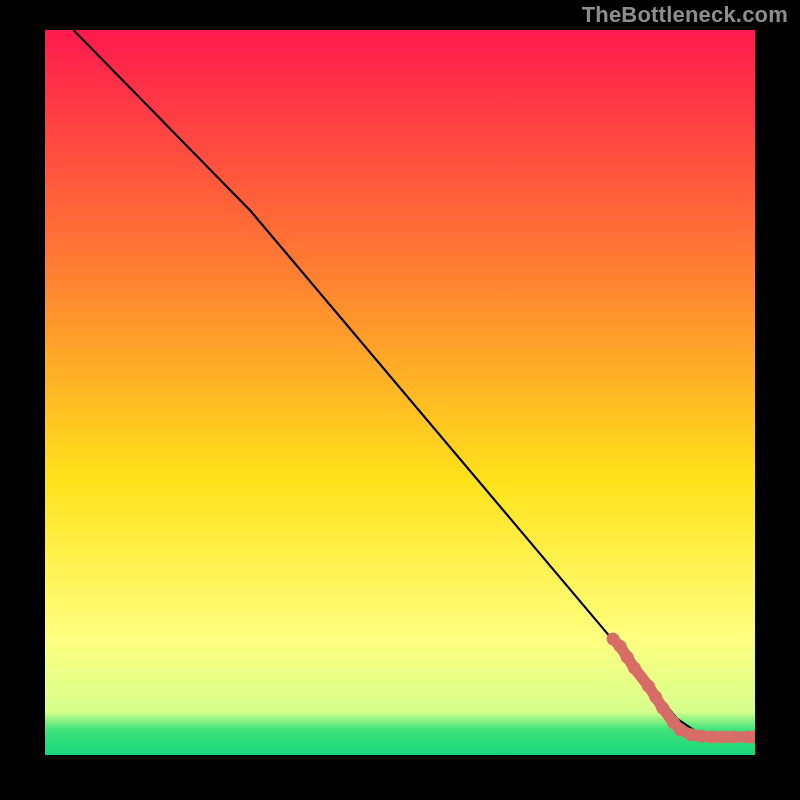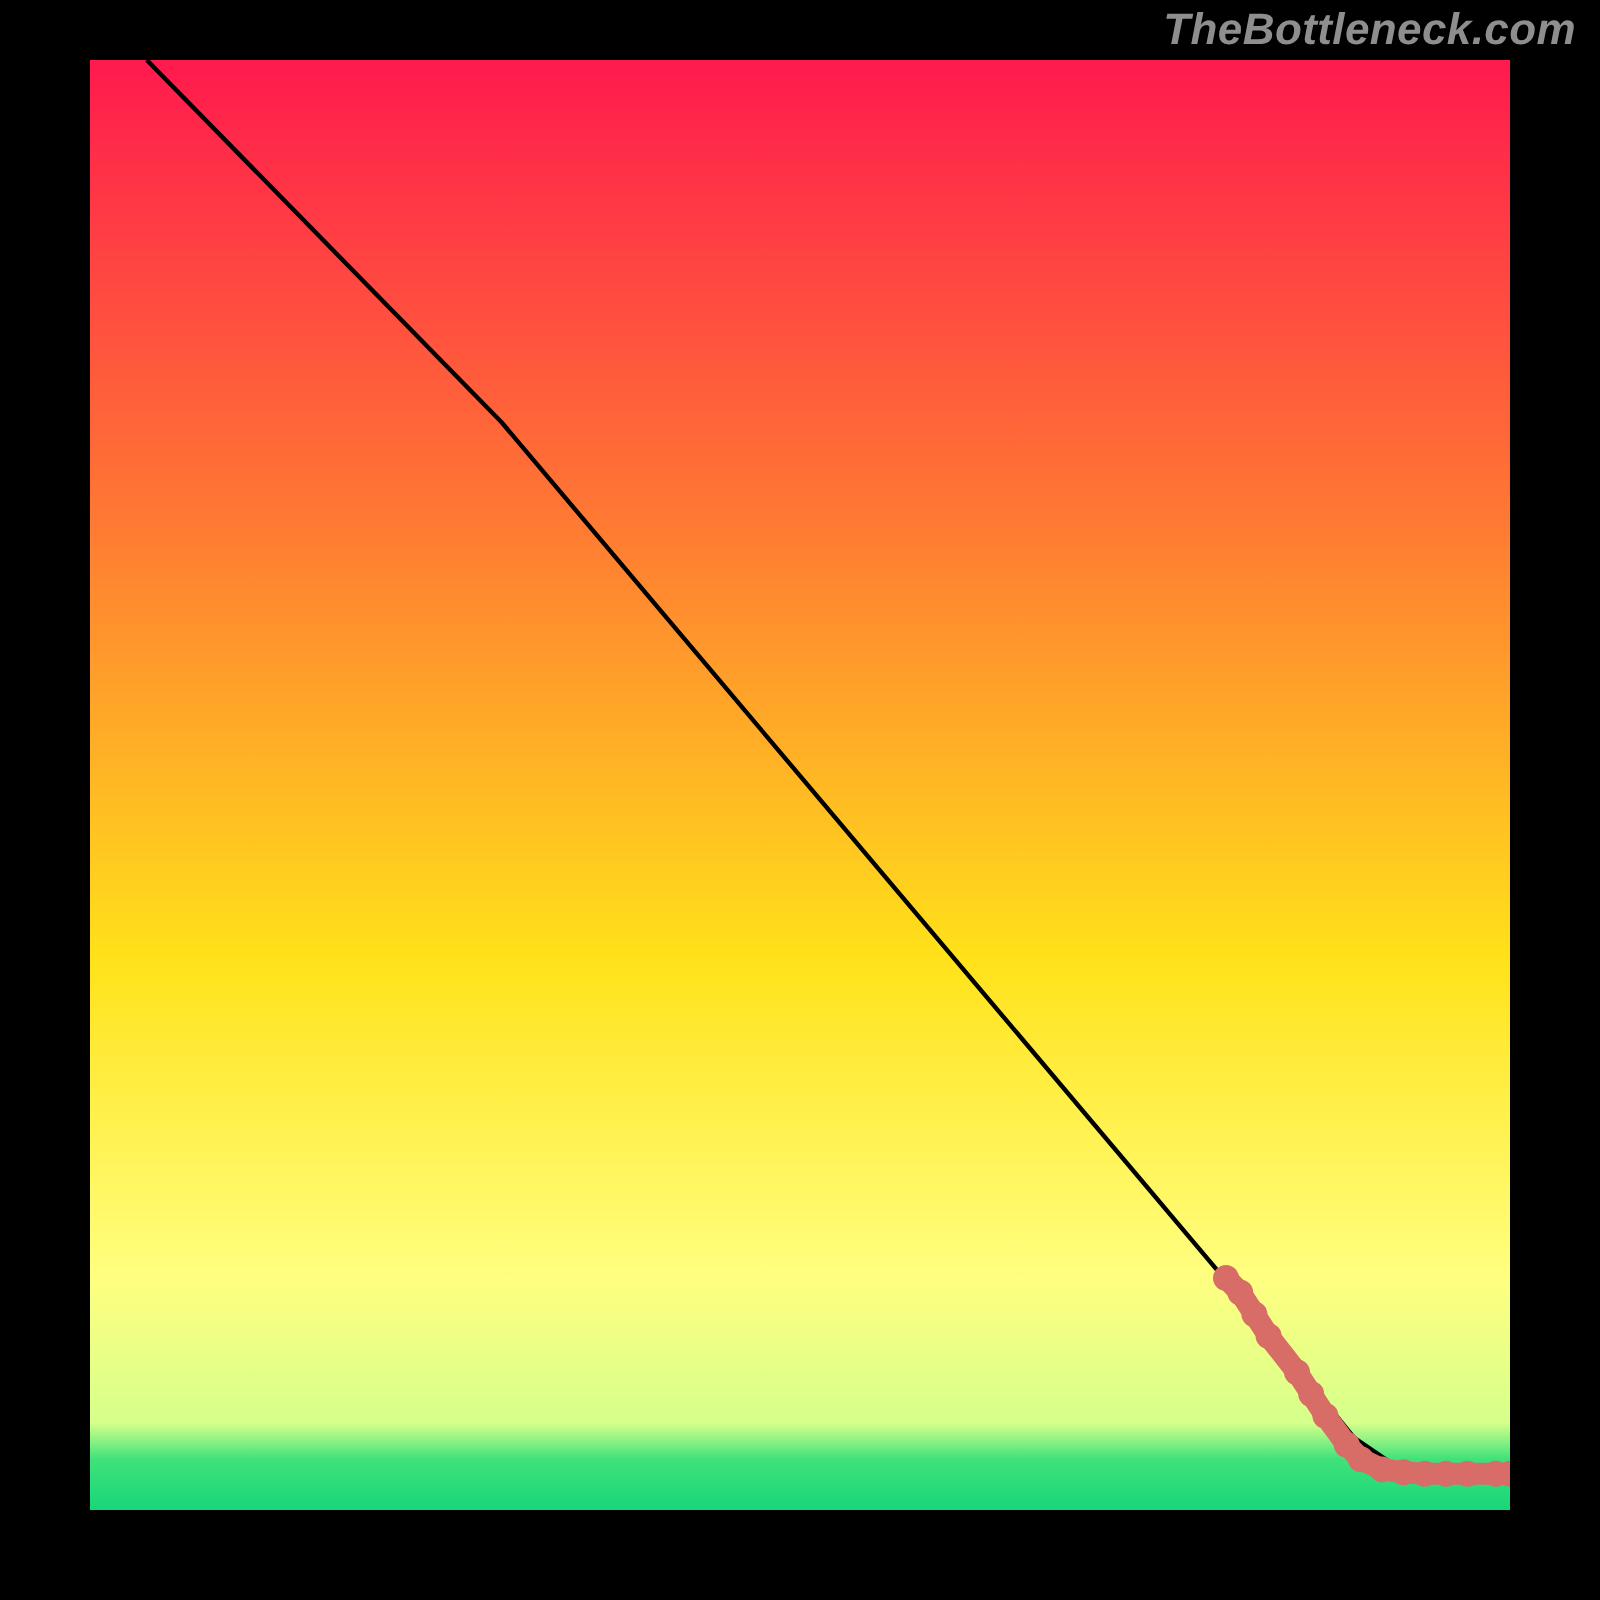--- a/index.html
+++ b/index.html
@@ -19,21 +19,20 @@
   }
   .attribution {
     position: absolute;
     top: 2px;
     right: 12px;
     color: #8e8e8e;
     font-size: 22px;
     font-weight: 600;
     letter-spacing: 0.2px;
     user-select: none;
-    font-style: italic;
   }
   .plot {
     position: absolute;
     left: 45px;
     top: 30px;
     width: 710px;
     height: 725px;
   }
   .plot svg {
     display: block;

